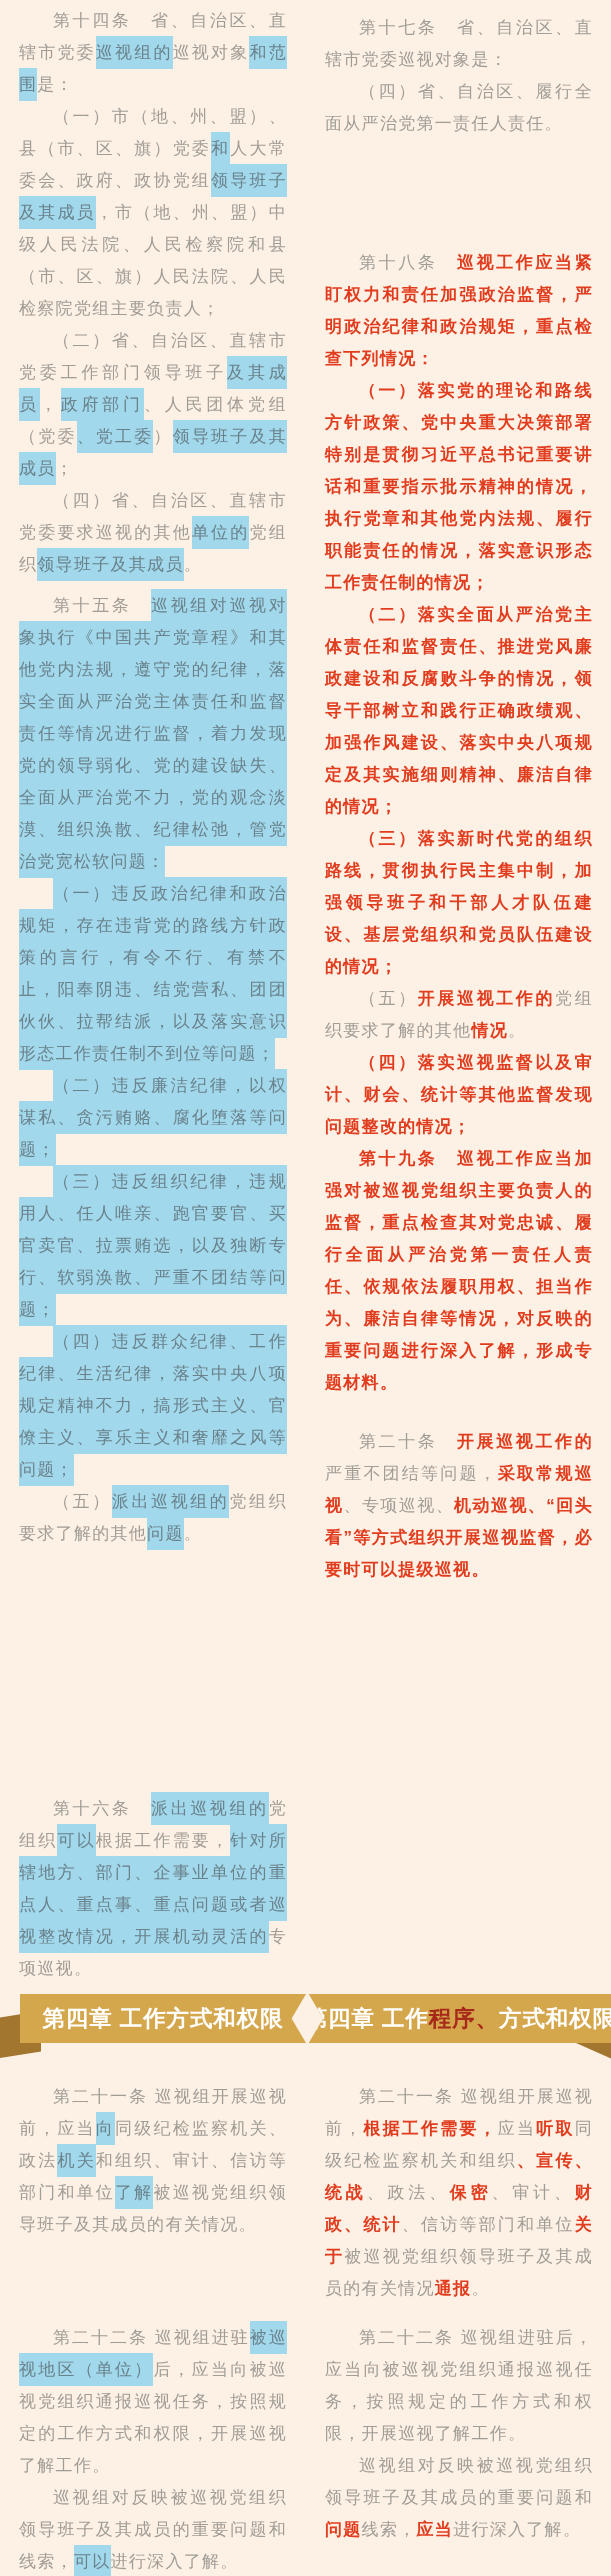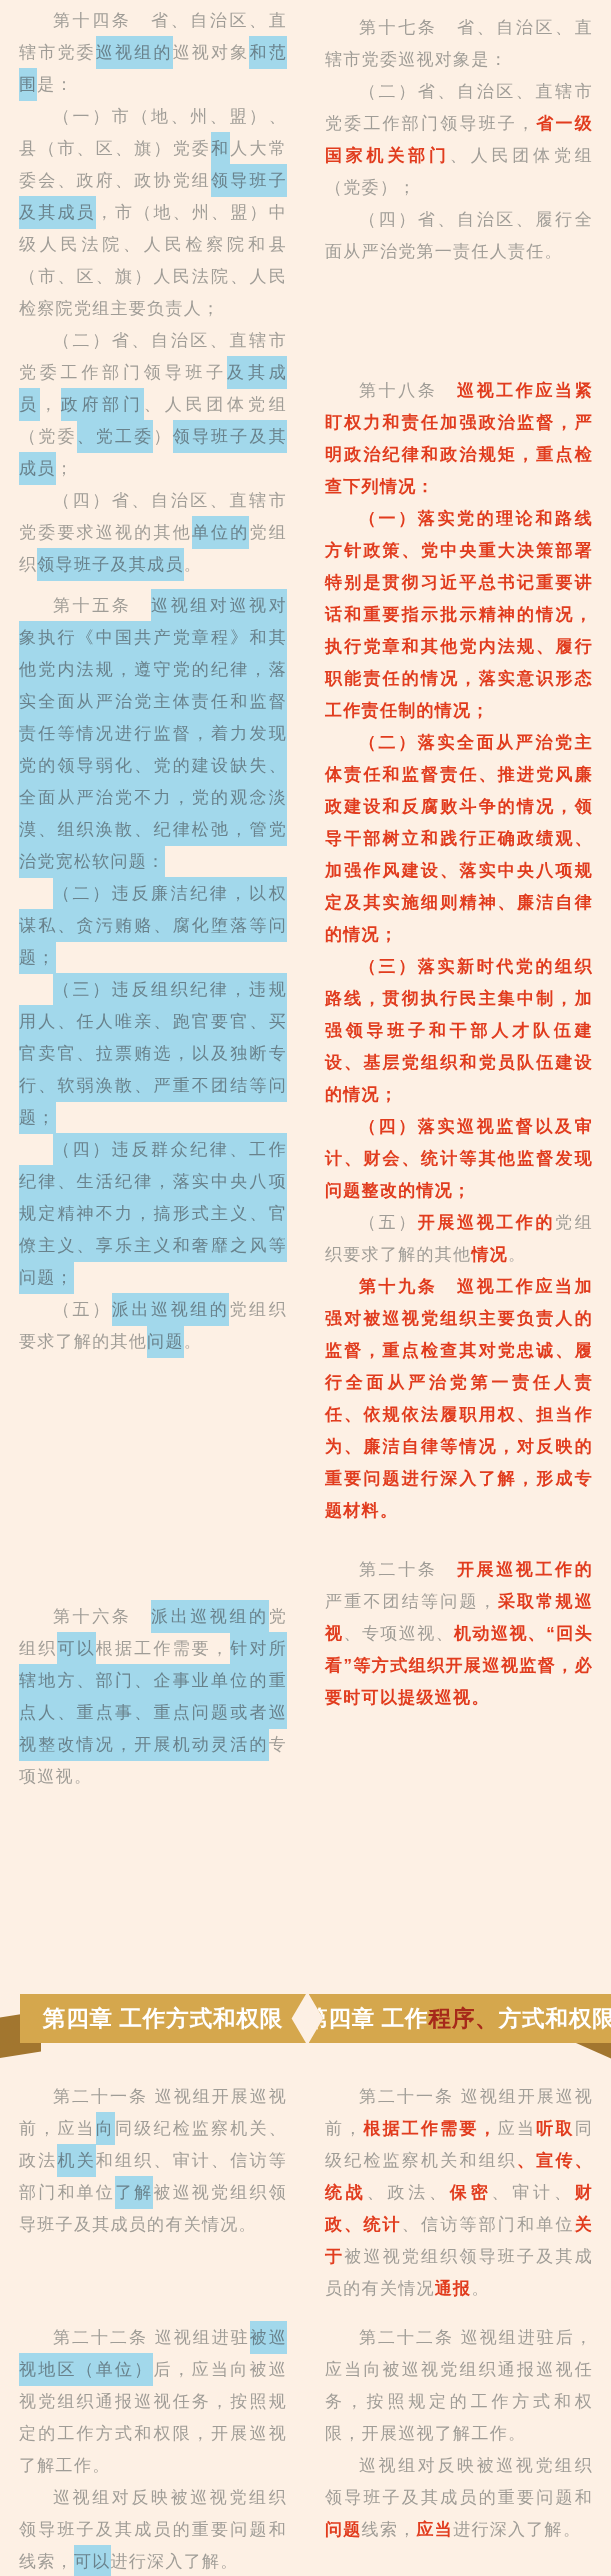--- a/index.html
+++ b/index.html
@@ -25,21 +25,21 @@
   .run.hl{
     background:var(--highlight_bg);color:var(--highlight_text);
     padding:7px 0;-webkit-box-decoration-break:clone;box-decoration-break:clone;
   }
   .run.red{color:var(--revision_red);font-weight:bold}
   .spacer{width:100%}
   .banner{position:absolute;left:0;width:306px;height:49px}
   .band{
     position:absolute;top:0;height:49px;background:var(--banner_gold);z-index:2;
     display:flex;align-items:center;justify-content:center;white-space:nowrap;
-    font-family:Liberation Serif, serif;font-weight:bold;font-size:22.5px;
+    font-family:Liberation Sans, sans-serif;font-weight:bold;font-size:22.5px;
     letter-spacing:0.9px;color:var(--banner_text_white);
   }
   .band-l{left:20px;right:0;clip-path:polygon(0 0,100% 0,calc(100% - 14.4px) 50%,100% 100%,0 100%)}
   .band-r{left:2.7px;right:0;clip-path:polygon(0 0,100% 0,100% 100%,0 100%,14.4px 50%)}
   .bt-red{color:var(--banner_text_red)}
   .fold{position:absolute;background:var(--banner_fold);z-index:1}
   .fold-l{left:0;top:17px;width:41px;height:47px;clip-path:polygon(0 14%,100% 0,100% 86%,0 100%)}
   .fold-r{right:0;top:45px;width:45px;height:20px;clip-path:polygon(0 0,100% 0,100% 100%)}
 </style>
 </head>
@@ -49,20 +49,21 @@
   <div class="blk" style="top:5.4px">
     <div>
         <p class="para"><span class="run">第十四条　省、自治区、直辖市党委</span><span class="run hl">巡视组的</span><span class="run">巡视对象</span><span class="run hl">和范围</span><span class="run">是：</span></p>
         <p class="para"><span class="run">（一）市（地、州、盟）、县（市、区、旗）党委</span><span class="run hl">和</span><span class="run">人大常委会、政府、政协党组</span><span class="run hl">领导班子及其成员</span><span class="run">，市（地、州、盟）中级人民法院、人民检察院和县（市、区、旗）人民法院、人民检察院党组主要负责人；</span></p>
         <p class="para"><span class="run">（二）省、自治区、直辖市党委工作部门领导班子</span><span class="run hl">及其成员</span><span class="run">，</span><span class="run hl">政府部门</span><span class="run">、人民团体党组（党委</span><span class="run hl">、党工委</span><span class="run">）</span><span class="run hl">领导班子及其成员</span><span class="run">；</span></p>
         <p class="para"><span class="run">（四）省、自治区、直辖市党委要求巡视的其他</span><span class="run hl">单位的</span><span class="run">党组织</span><span class="run hl">领导班子及其成员</span><span class="run">。</span></p>
       </div>
     <div class="spacer" style="height:9px"></div>
     <div>
         <p class="para"><span class="run">第十五条　</span><span class="run hl">巡视组对巡视对象执行《中国共产党章程》和其他党内法规，遵守党的纪律，落实全面从严治党主体责任和监督责任等情况进行监督，着力发现党的领导弱化、党的建设缺失、全面从严治党不力，党的观念淡漠、组织涣散、纪律松弛，管党治党宽松软问题：</span></p>
+        <p class="para"><span class="run hl">（一）违反政治纪律和政治规矩，存在违背党的路线方针政策的言行，有令不行、有禁不止，阳奉阴违、结党营私、团团伙伙、拉帮结派，以及落实意识形态工作责任制不到位等问题；</span></p>
         <p class="para"><span class="run hl">（二）违反廉洁纪律，以权谋私、贪污贿赂、腐化堕落等问题；</span></p>
         <p class="para"><span class="run hl">（三）违反组织纪律，违规用人、任人唯亲、跑官要官、买官卖官、拉票贿选，以及独断专行、软弱涣散、严重不团结等问题；</span></p>
         <p class="para"><span class="run hl">（四）违反群众纪律、工作纪律、生活纪律，落实中央八项规定精神不力，搞形式主义、官僚主义、享乐主义和奢靡之风等问题；</span></p>
         <p class="para"><span class="run">（五）</span><span class="run hl">派出巡视组的</span><span class="run">党组织要求了解的其他</span><span class="run hl">问题</span><span class="run">。</span></p>
       </div>
     <div class="spacer" style="height:243px"></div>
     <div>
         <p class="para"><span class="run">第十六条　</span><span class="run hl">派出巡视组的</span><span class="run">党组织</span><span class="run hl">可以</span><span class="run">根据工作需要，</span><span class="run hl">针对所辖地方、部门、企事业单位的重点人、重点事、重点问题或者巡视整改情况，开展机动灵活的</span><span class="run">专项巡视。</span></p>
       </div>
   </div>
@@ -78,31 +79,30 @@
   <div class="blk" style="top:2322px">
       <p class="para"><span class="run">第二十二条 巡视组进驻</span><span class="run hl">被巡视地区（单位）</span><span class="run">后，应当向被巡视党组织通报巡视任务，按照规定的工作方式和权限，开展巡视了解工作。</span></p>
       <p class="para"><span class="run">巡视组对反映被巡视党组织领导班子及其成员的重要问题和线索，</span><span class="run hl">可以</span><span class="run">进行深入了解。</span></p>
     </div>
 </div>
 
 <div class="col" id="col-right">
   <div class="blk" style="top:12px">
     <div>
         <p class="para"><span class="run">第十七条　省、自治区、直辖市党委巡视对象是：</span></p>
-        <p class="para"><span class="run">（二）省、自治区、直辖市党委工作部门领导班子，</span><span class="run red">省一级国家机关部门</span><span class="run">、人民团体党组（党委）；</span></p>
         <p class="para"><span class="run">（四）省、自治区、履行全面从严治党第一责任人责任。</span></p>
       </div>
     <div class="spacer" style="height:107px"></div>
     <div>
         <p class="para"><span class="run">第十八条　</span><span class="run red">巡视工作应当紧盯权力和责任加强政治监督，严明政治纪律和政治规矩，重点检查下列情况：</span></p>
         <p class="para"><span class="run red">（一）落实党的理论和路线方针政策、党中央重大决策部署特别是贯彻习近平总书记重要讲话和重要指示批示精神的情况，执行党章和其他党内法规、履行职能责任的情况，落实意识形态工作责任制的情况；</span></p>
         <p class="para"><span class="run red">（二）落实全面从严治党主体责任和监督责任、推进党风廉政建设和反腐败斗争的情况，领导干部树立和践行正确政绩观、加强作风建设、落实中央八项规定及其实施细则精神、廉洁自律的情况；</span></p>
         <p class="para"><span class="run red">（三）落实新时代党的组织路线，贯彻执行民主集中制，加强领导班子和干部人才队伍建设、基层党组织和党员队伍建设的情况；</span></p>
+        <p class="para"><span class="run">（五）</span><span class="run red">开展巡视工作的</span><span class="run">党组织要求了解的其他</span><span class="run red">情况</span><span class="run">。</span></p>
         <p class="para"><span class="run red">（四）落实巡视监督以及审计、财会、统计等其他监督发现问题整改的情况；</span></p>
-        <p class="para"><span class="run">（五）</span><span class="run red">开展巡视工作的</span><span class="run">党组织要求了解的其他</span><span class="run red">情况</span><span class="run">。</span></p>
         <p class="para"><span class="run red">第十九条　巡视工作应当加强对被巡视党组织主要负责人的监督，重点检查其对党忠诚、履行全面从严治党第一责任人责任、依规依法履职用权、担当作为、廉洁自律等情况，对反映的重要问题进行深入了解，形成专题材料。</span></p>
       </div>
     <div class="spacer" style="height:27px"></div>
     <div>
         <p class="para"><span class="run">第二十条　</span><span class="run red">开展巡视工作的</span><span class="run">严重不团结等问题，</span><span class="run red">采取常规巡视</span><span class="run">、专项巡视、</span><span class="run red">机动巡视、“回头看”等方式组织开展巡视监督，必要时可以提级巡视。</span></p>
       </div>
   </div>
   <div class="banner" style="top:1994px">
     <div class="fold fold-r"></div>
     <div class="band band-r">

